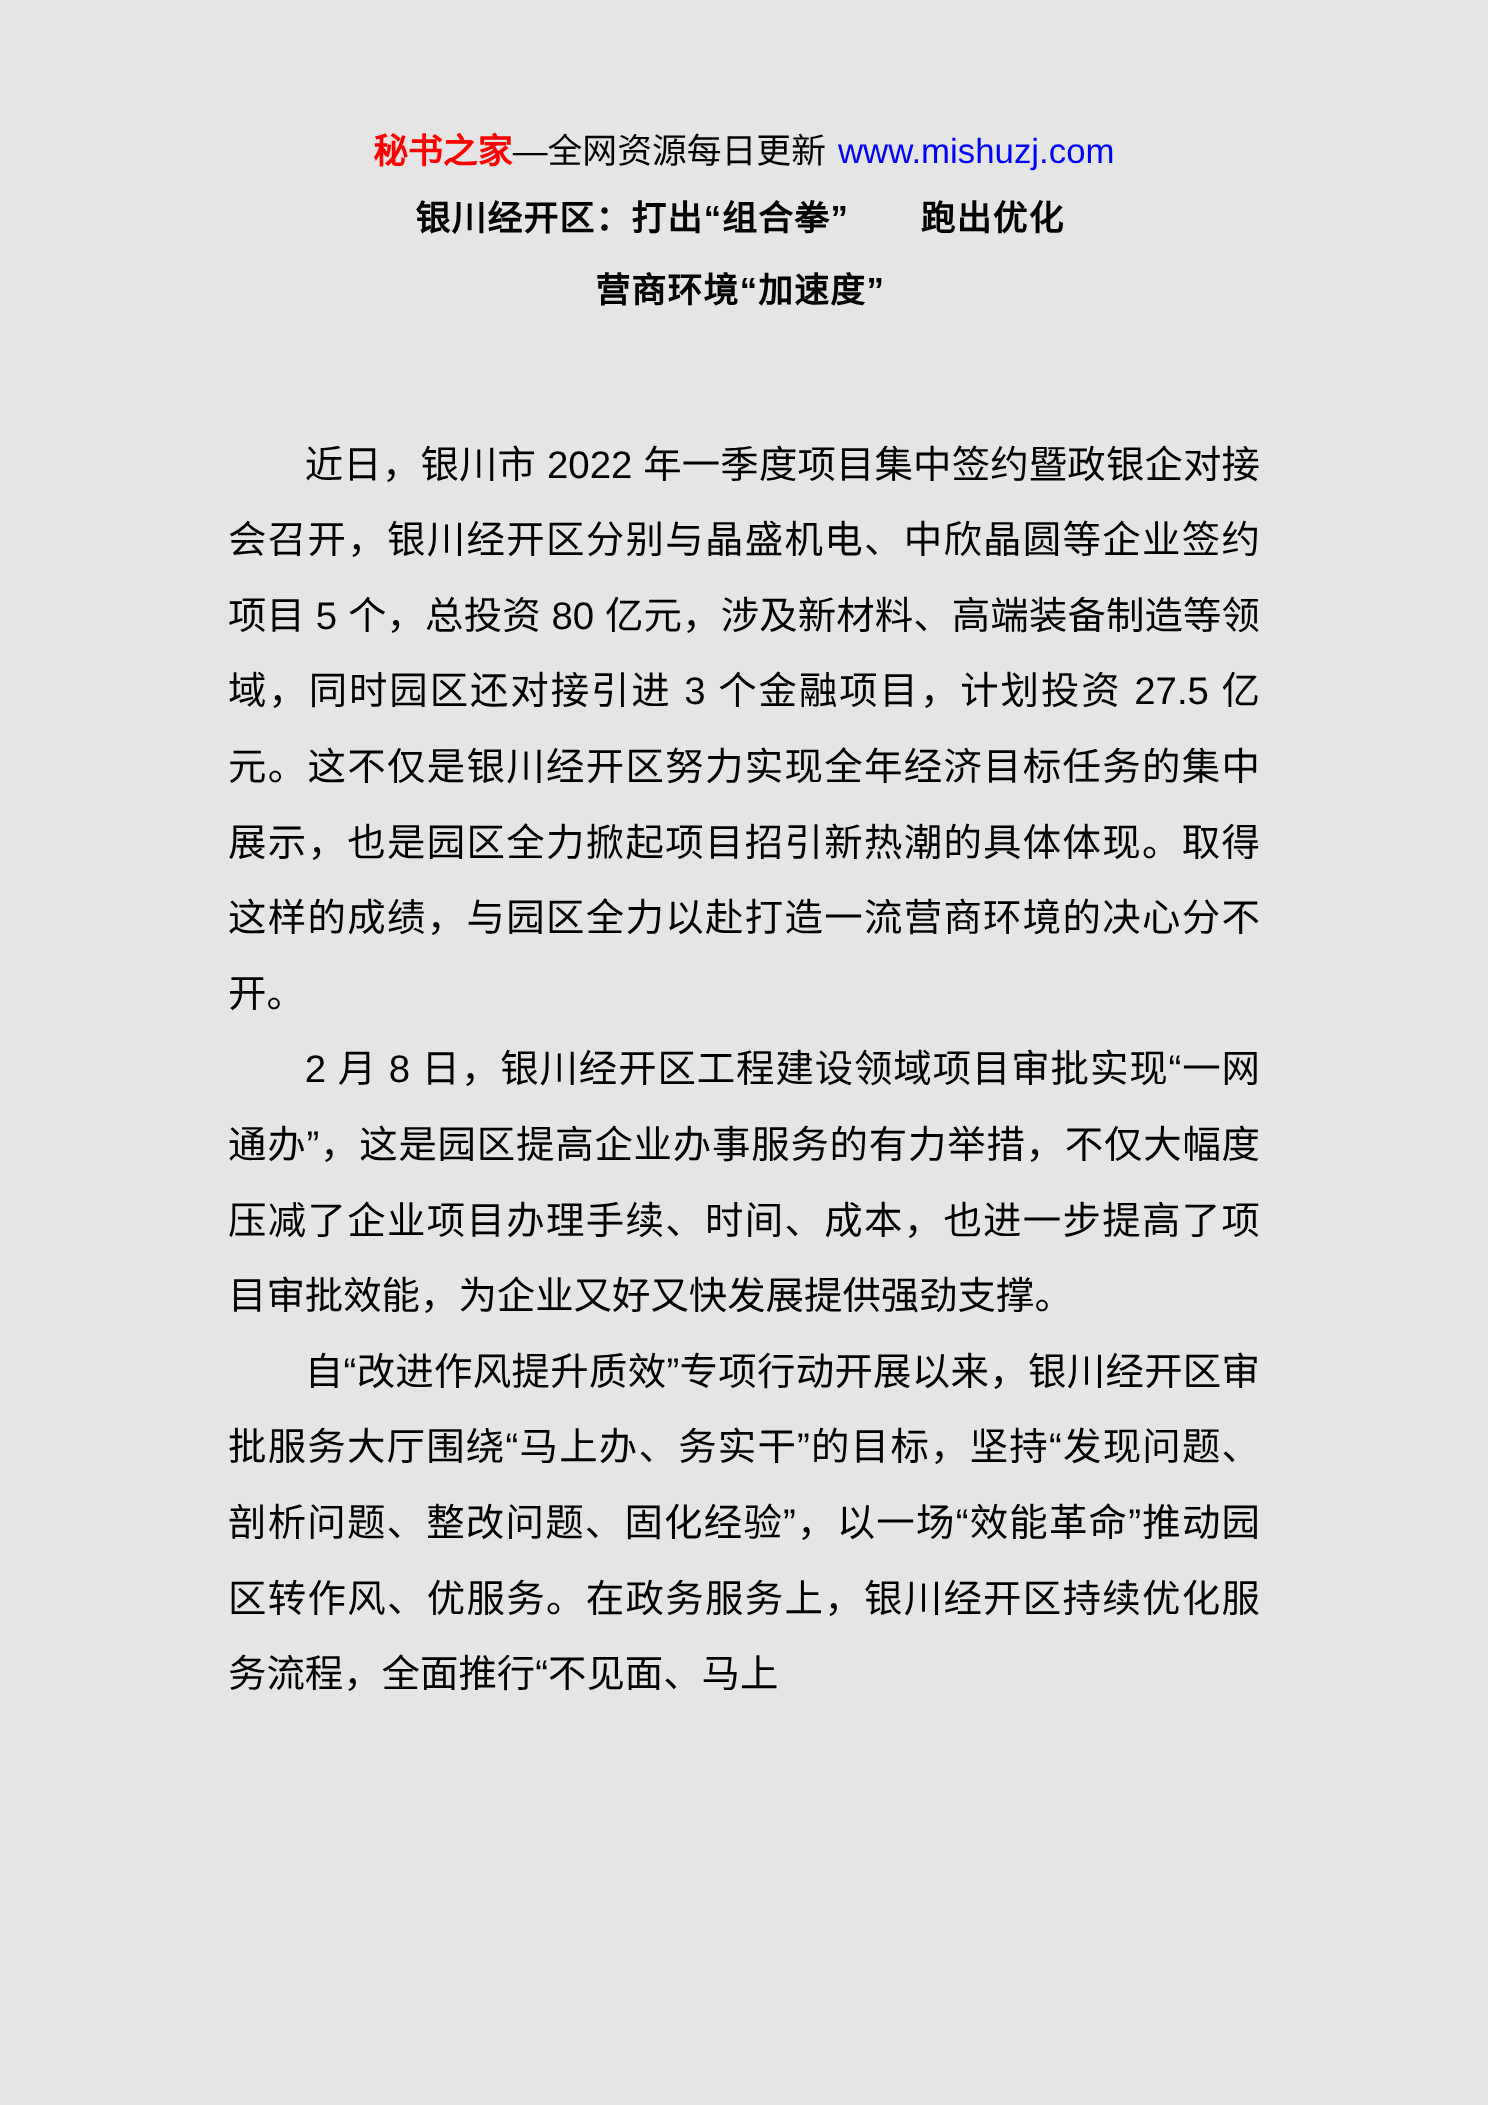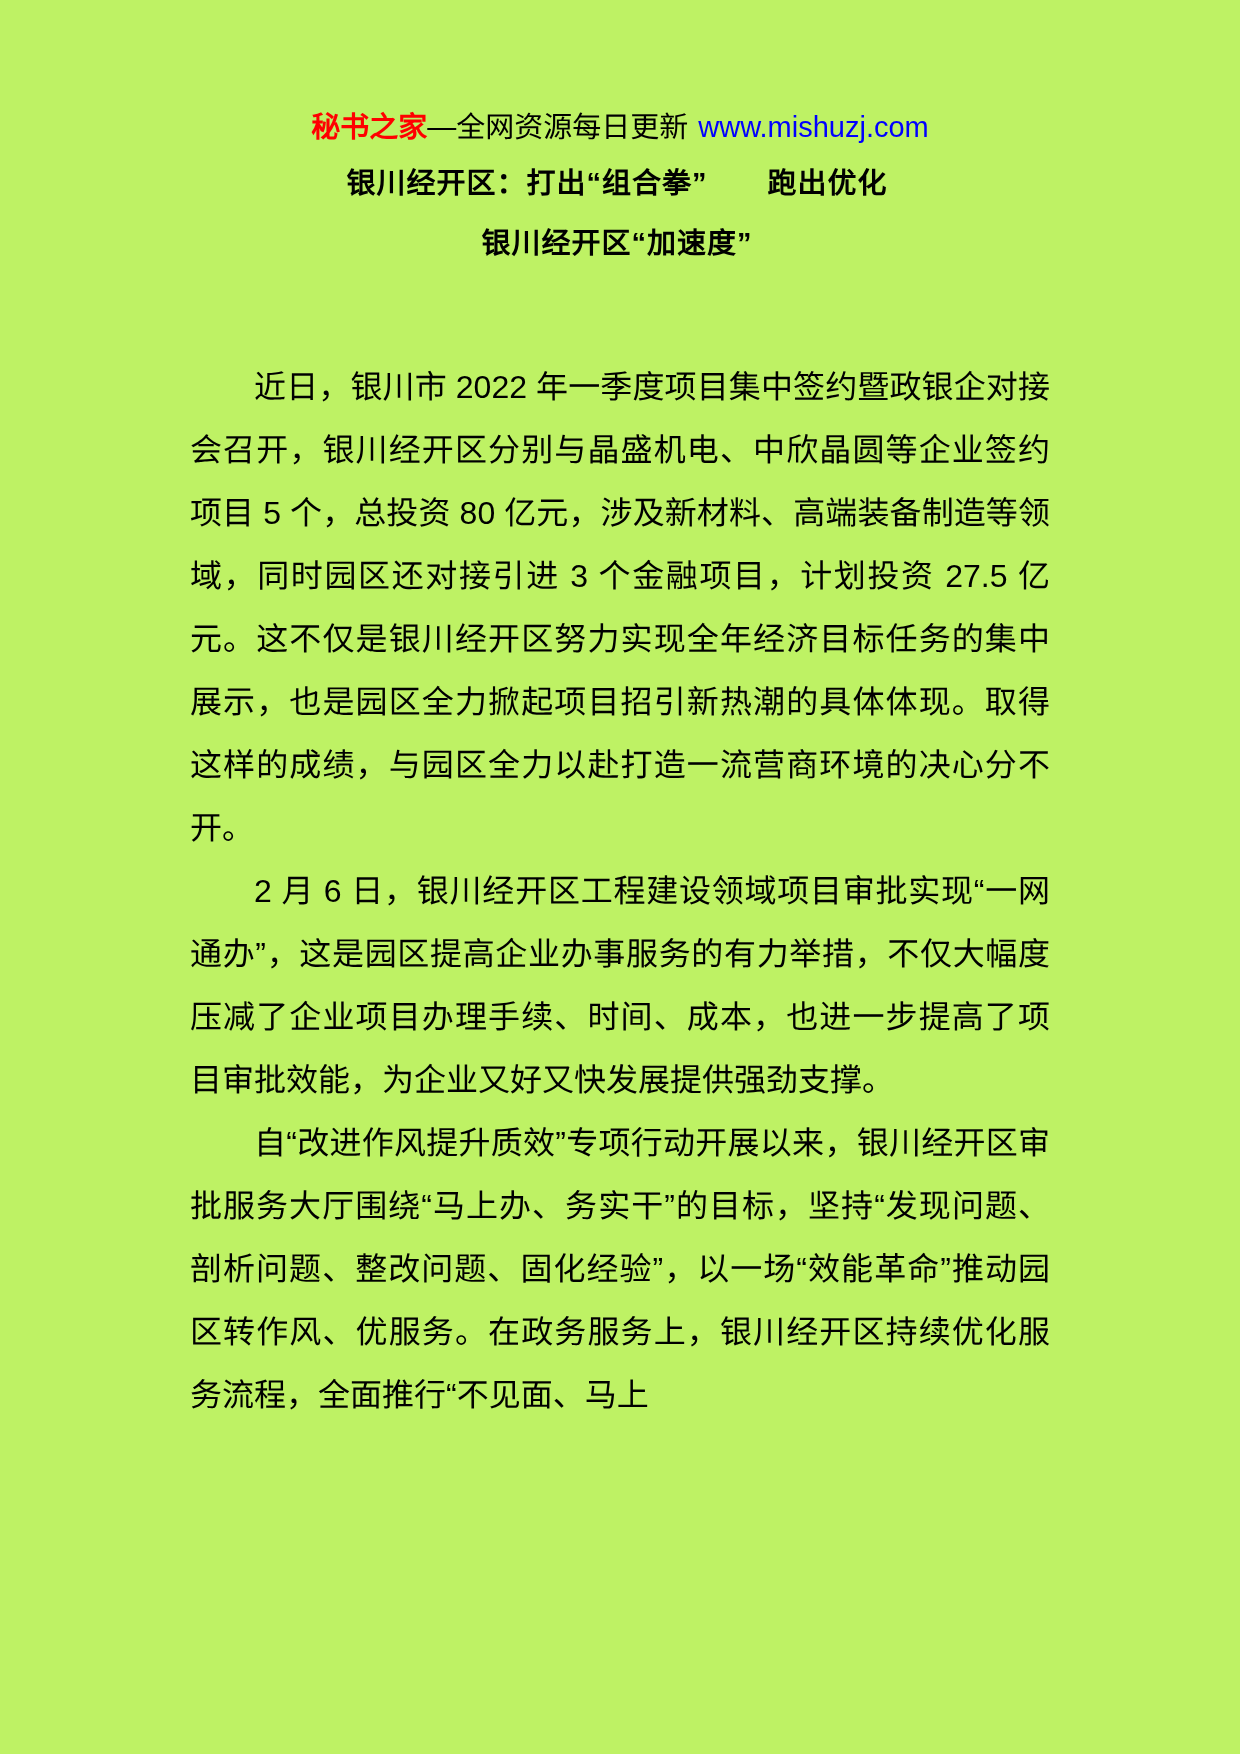--- a/index.html
+++ b/index.html
@@ -4,21 +4,21 @@
 <style>
   html, body {
     margin: 0;
     padding: 0;
     background: #ffffff;
   }
   .page {
     position: relative;
     width: 1240px;
     height: 1754px;
-    background: #bef264;
+    background: #e5e5e5;
     overflow: hidden;
     color: #000000;
     font-family: "Liberation Sans", sans-serif;
   }
   .doc-header {
     position: absolute;
     top: 104px;
     left: 0;
     width: 100%;
     text-align: center;
@@ -63,22 +63,22 @@
 <body>
 
 <div class="page">
 
   <div class="doc-header">
     <span class="brand" style="color: rgb(255, 0, 0);">秘书之家</span><span style="color: rgb(0, 0, 0);">—全网资源每日更新</span><span class="url" style="color: rgb(0, 0, 255);">www.mishuzj.com</span>
   </div>
 
   <div class="doc-title">
     <div>银川经开区：打出“组合拳”　　跑出优化</div>
-    <div>银川经开区“加速度”</div>
+    <div>营商环境“加速度”</div>
   </div>
 
   <div class="doc-body">
     <p>近日，银川市 2022 年一季度项目集中签约暨政银企对接会召开，银川经开区分别与晶盛机电、中欣晶圆等企业签约项目 5 个，总投资 80 亿元，涉及新材料、高端装备制造等领域，同时园区还对接引进 3 个金融项目，计划投资 27.5 亿元。这不仅是银川经开区努力实现全年经济目标任务的集中展示，也是园区全力掀起项目招引新热潮的具体体现。取得这样的成绩，与园区全力以赴打造一流营商环境的决心分不开。</p>
-    <p>2 月 6 日，银川经开区工程建设领域项目审批实现“一网通办”，这是园区提高企业办事服务的有力举措，不仅大幅度压减了企业项目办理手续、时间、成本，也进一步提高了项目审批效能，为企业又好又快发展提供强劲支撑。</p>
+    <p>2 月 8 日，银川经开区工程建设领域项目审批实现“一网通办”，这是园区提高企业办事服务的有力举措，不仅大幅度压减了企业项目办理手续、时间、成本，也进一步提高了项目审批效能，为企业又好又快发展提供强劲支撑。</p>
     <p>自“改进作风提升质效”专项行动开展以来，银川经开区审批服务大厅围绕“马上办、务实干”的目标，坚持“发现问题、剖析问题、整改问题、固化经验”，以一场“效能革命”推动园区转作风、优服务。在政务服务上，银川经开区持续优化服务流程，全面推行“不见面、马上</p>
   </div>
 
 </div>
 
 </body></html>

